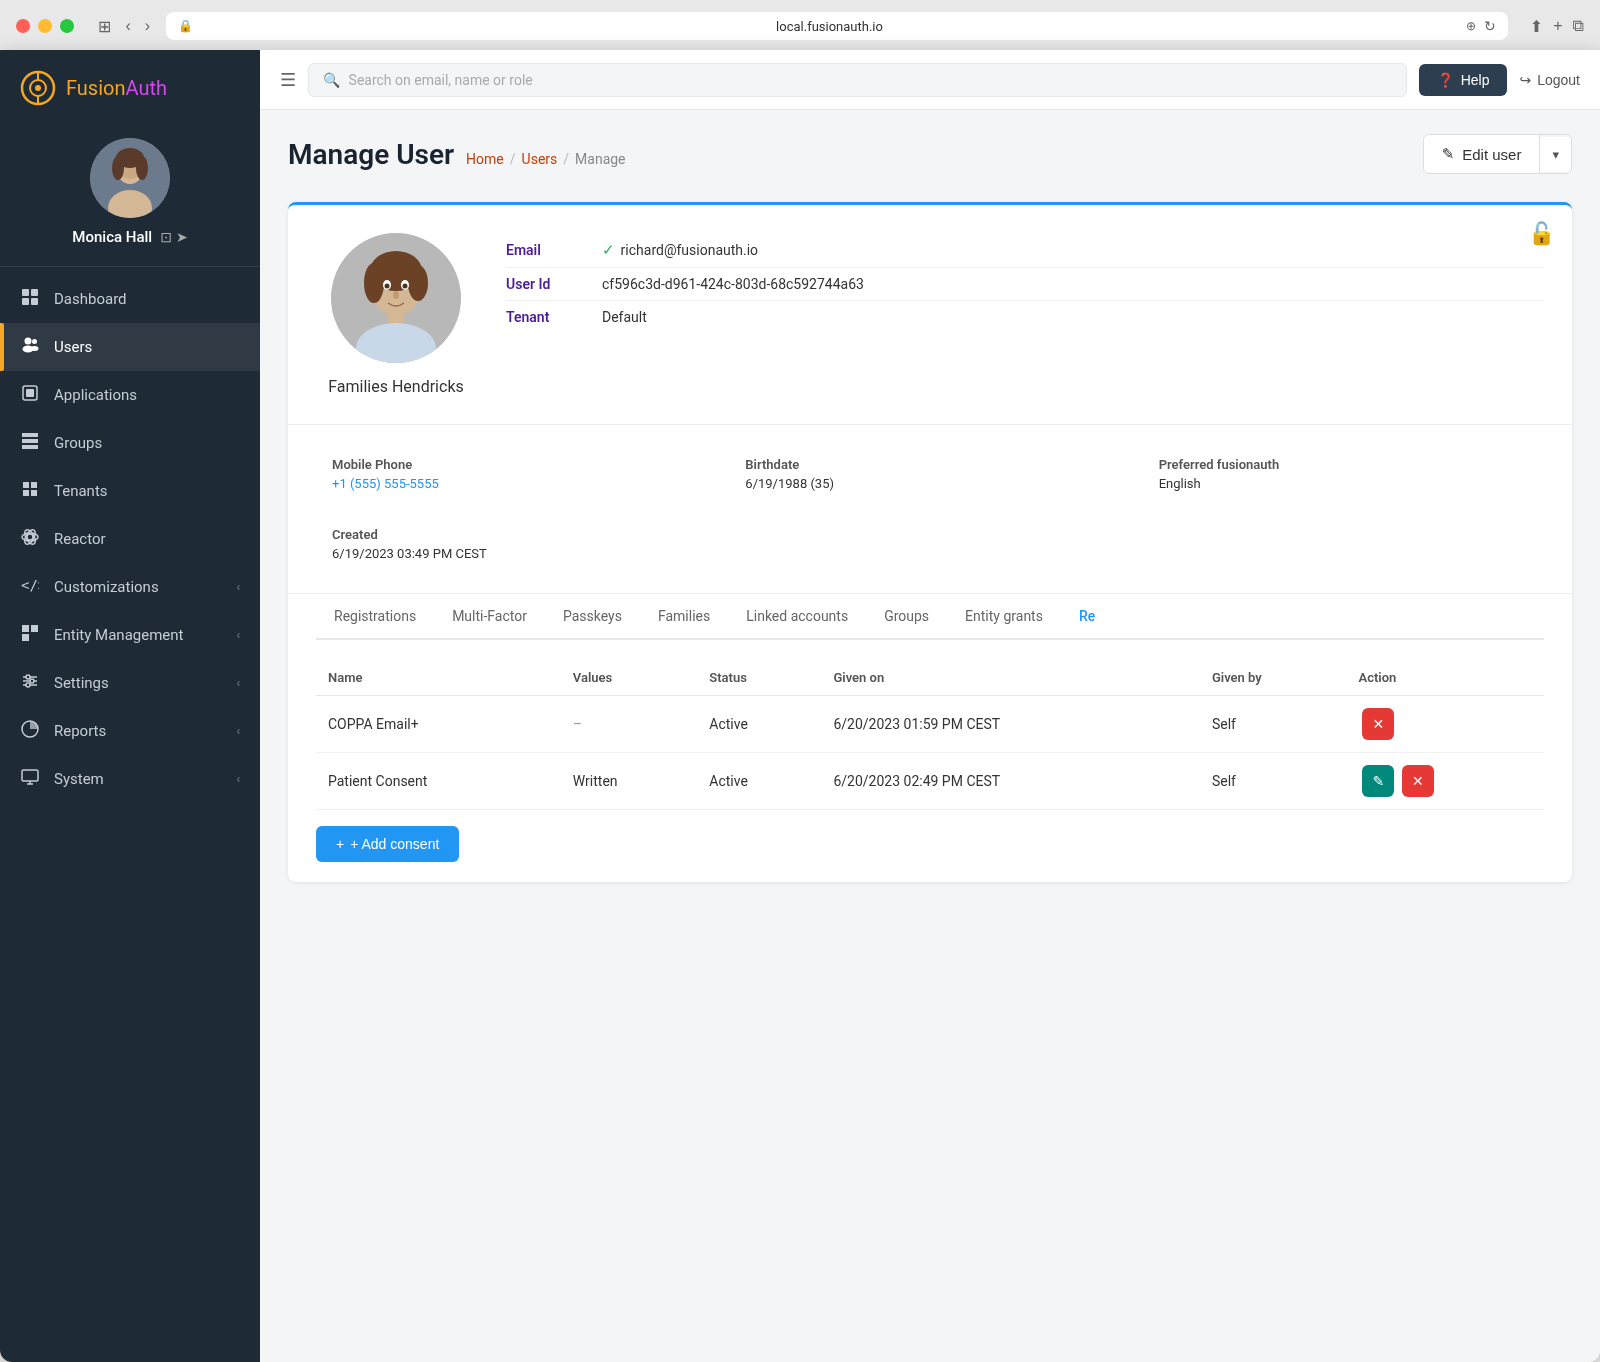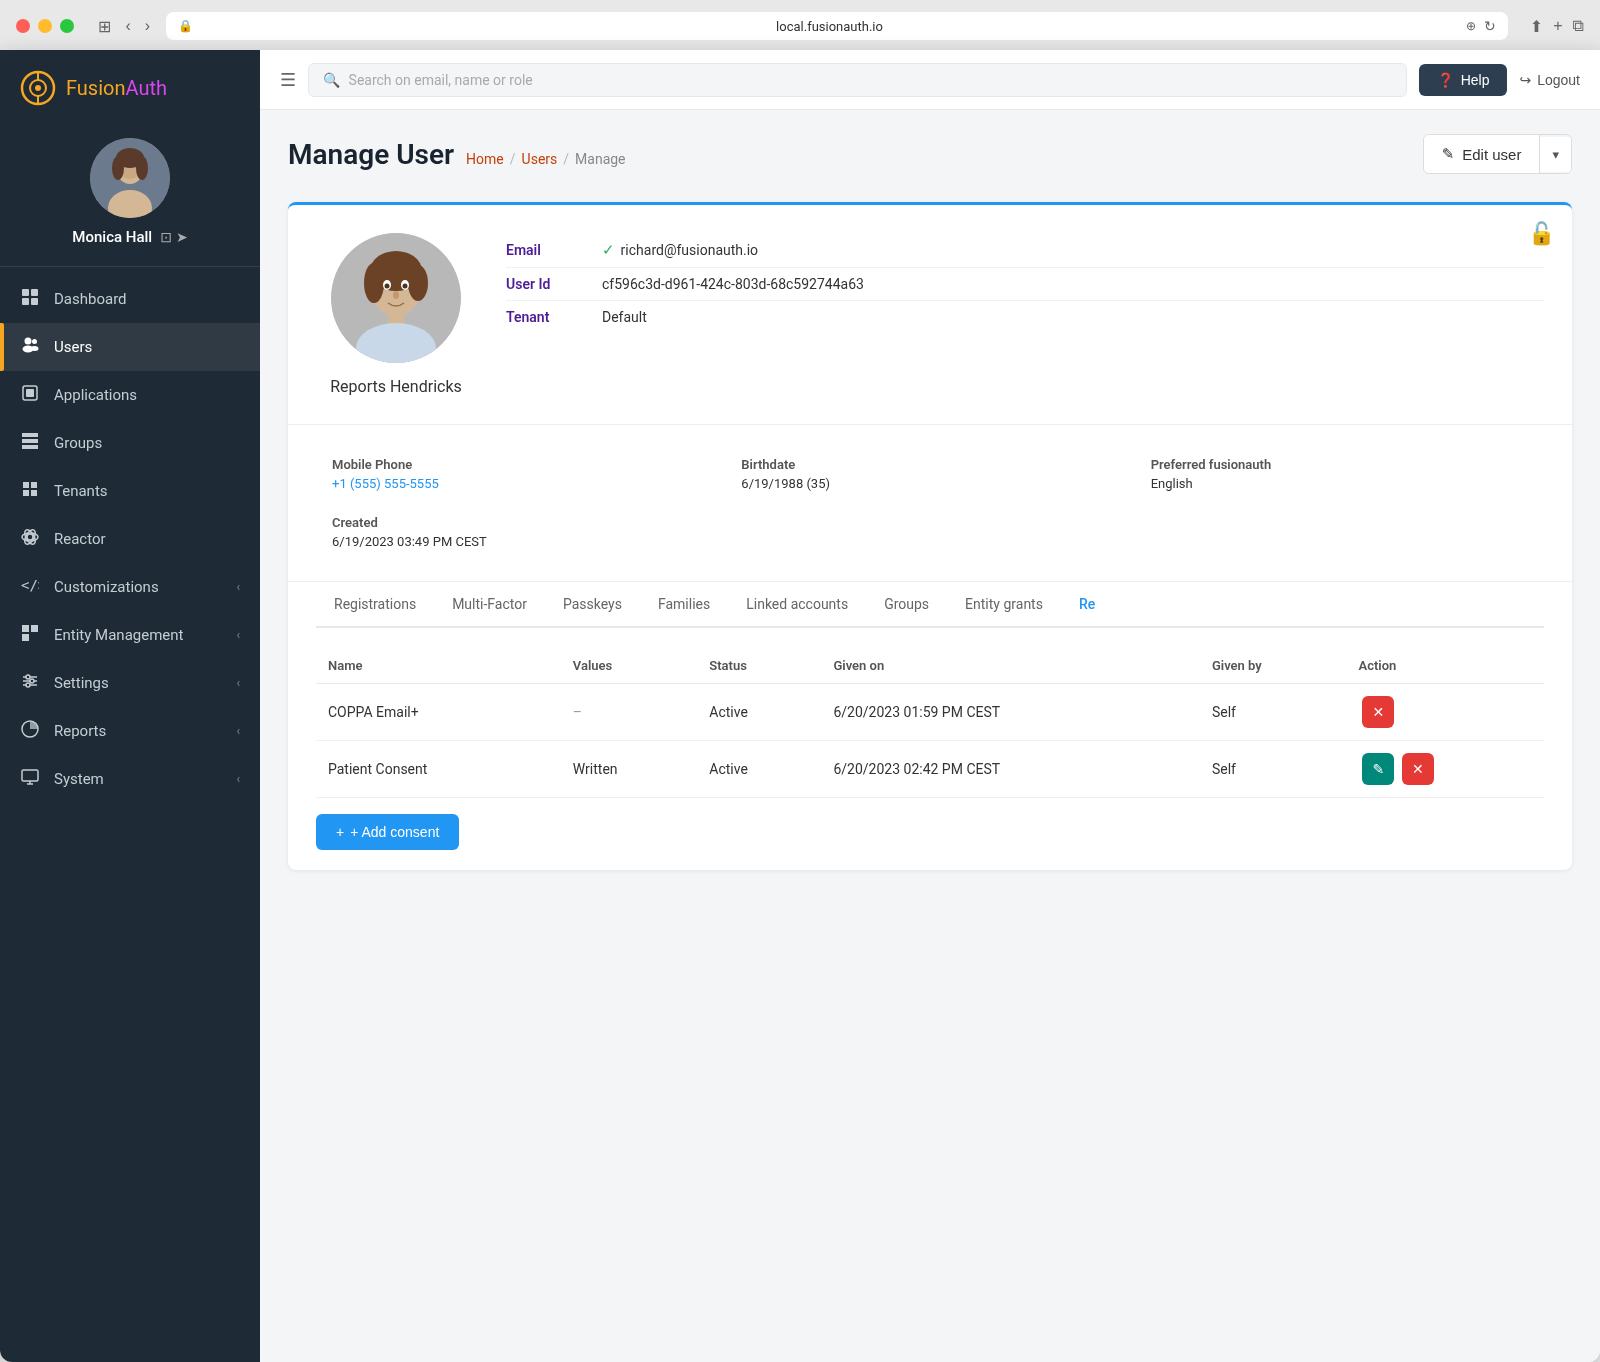--- a/index.html
+++ b/index.html
@@ -375,21 +375,21 @@
       position: absolute;
       top: 20px;
       right: 20px;
       color: #27ae60;
       font-size: 22px;
     }
 
     .user-details-grid {
       display: grid;
       grid-template-columns: 1fr 1fr 1fr;
-      gap: 0;
+      gap: 12px;
       padding: 20px 28px;
       border-top: 1px solid #eee;
     }
     .detail-cell {
       padding: 12px 16px;
     }
     .detail-cell-label {
       font-size: 13px;
       font-weight: 600;
       color: #555;
@@ -739,21 +739,21 @@
                 <ellipse cx="56" cy="52" rx="4" ry="5" fill="white"></ellipse>
                 <ellipse cx="74" cy="52" rx="4" ry="5" fill="white"></ellipse>
                 <circle cx="56" cy="53" r="2.5" fill="#4a3520"></circle>
                 <circle cx="74" cy="53" r="2.5" fill="#4a3520"></circle>
 
                 <ellipse cx="65" cy="62" rx="3" ry="4" fill="#c49a6c"></ellipse>
 
                 <path d="M57 70 Q65 76 73 70" fill="none" stroke="#9a6a4a" stroke-width="1.5"></path>
               </svg>
             </div>
-            <div class="user-display-name">Reports Hendricks</div>
+            <div class="user-display-name">Families Hendricks</div>
           </div>
 
           <div class="user-fields">
             <div class="user-field-row">
               <span class="field-label">Email</span>
               <span class="field-value email">
                 <span class="verified-icon">✓</span>
                 <span>richard@fusionauth.io</span>
               </span>
             </div>
@@ -828,21 +828,21 @@
                   </button>
                 </td>
               </tr>
 
               <tr>
                 <td>Patient Consent</td>
                 <td>Written</td>
                 <td>
                   <span class="status-active">Active</span>
                 </td>
-                <td>6/20/2023 02:42 PM CEST</td>
+                <td>6/20/2023 02:49 PM CEST</td>
                 <td>Self</td>
                 <td>
                   <button class="action-btn teal">
                     <span>✎</span>
                   </button>
                   <button class="action-btn red">
                     <span>✕</span>
                   </button>
                 </td>
               </tr>

